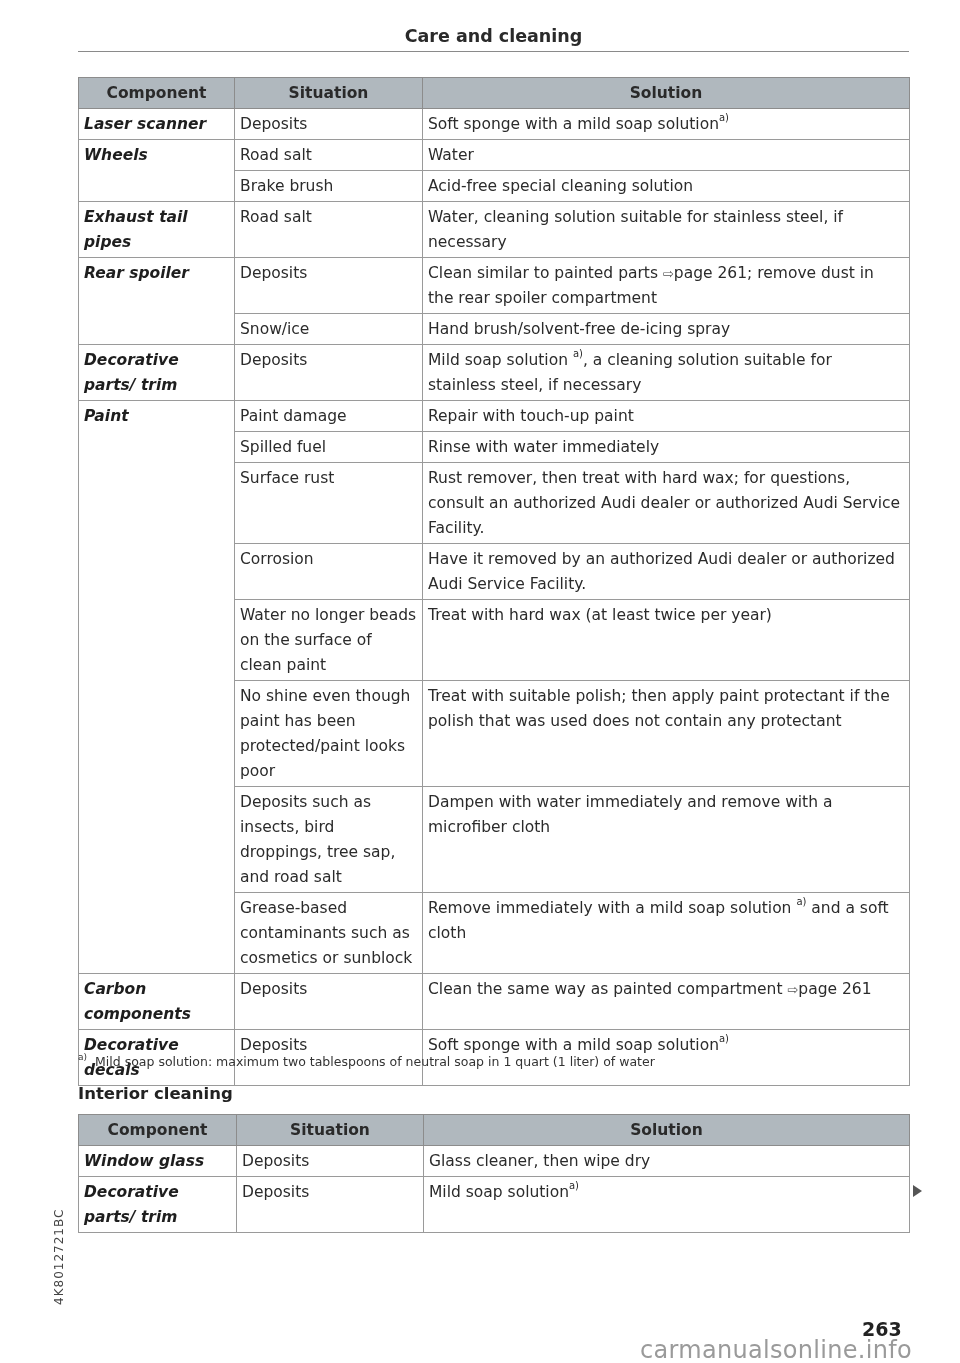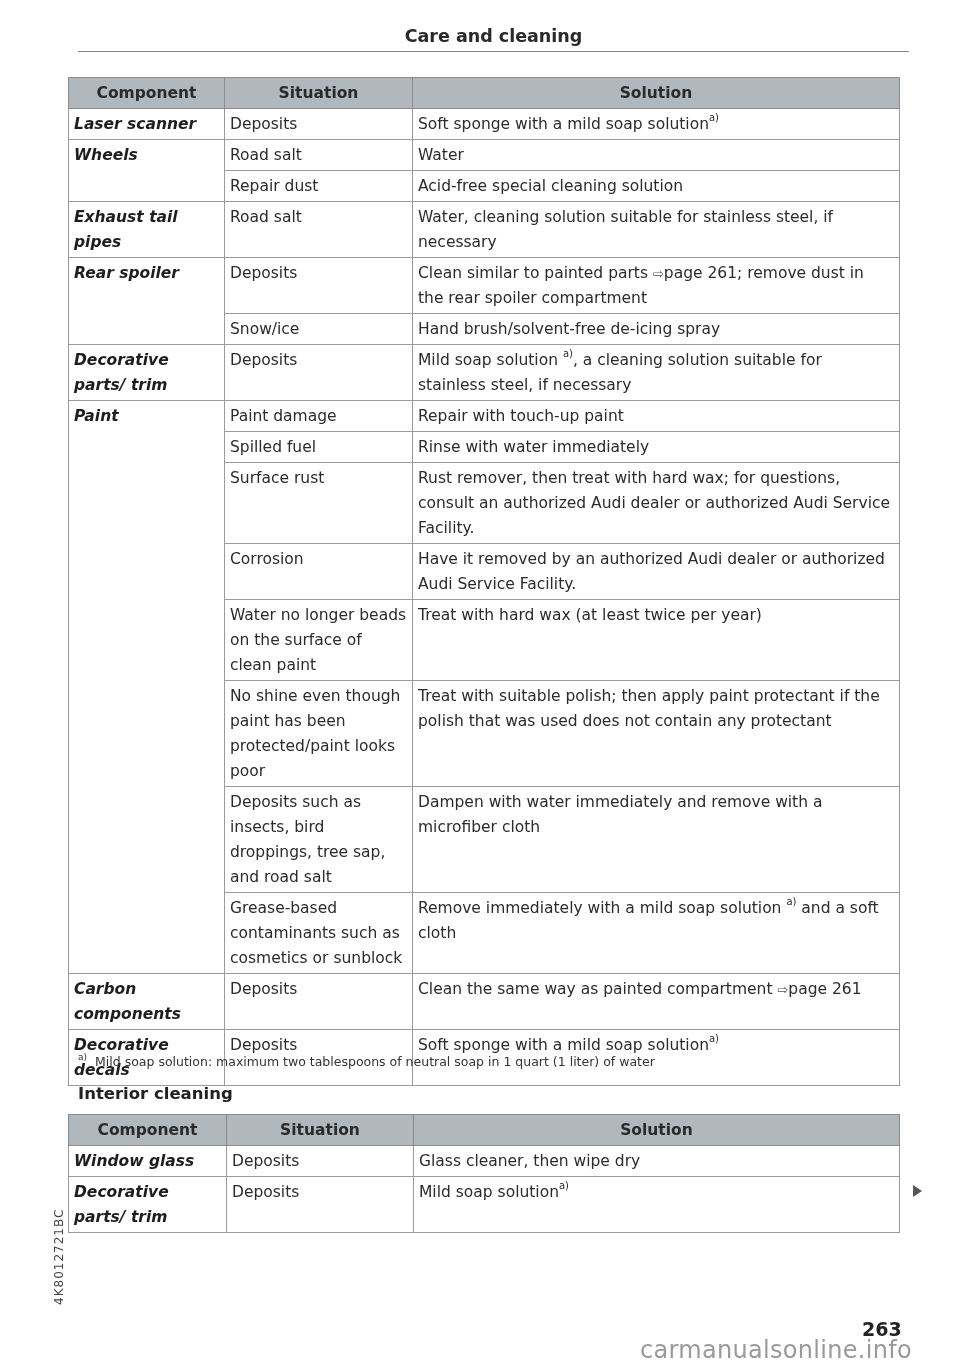--- a/index.html
+++ b/index.html
@@ -16,21 +16,21 @@
       height: 28px;
       border-bottom: 1.5px solid #8a8a8a;
       text-align: center;
       font-size: 17.5px;
       font-weight: bold;
       color: #2a2a2a;
       line-height: 24px;
     }
     table.care {
       position: absolute;
-      left: 68px;
+      left: 78px;
       width: 831px;
       border-collapse: collapse;
       font-size: 15.5px;
       line-height: 25px;
       color: #2b2b2b;
       table-layout: fixed;
     }
     table.care th {
       background: #b0b8be;
       font-weight: bold;
@@ -126,21 +126,21 @@
       <td class="comp">Laser scanner</td>
       <td>Deposits</td>
       <td><span>Soft sponge with a mild soap solution</span><sup>a)</sup></td>
     </tr>
     <tr>
       <td class="comp" rowspan="2">Wheels</td>
       <td>Road salt</td>
       <td>Water</td>
     </tr>
     <tr>
-      <td>Repair dust</td>
+      <td>Brake brush</td>
       <td>Acid-free special cleaning solution</td>
     </tr>
     <tr>
       <td class="comp">Exhaust tail pipes</td>
       <td>Road salt</td>
       <td>Water, cleaning solution suitable for stainless steel, if necessary</td>
     </tr>
     <tr>
       <td class="comp" rowspan="2">Rear spoiler</td>
       <td>Deposits</td>

